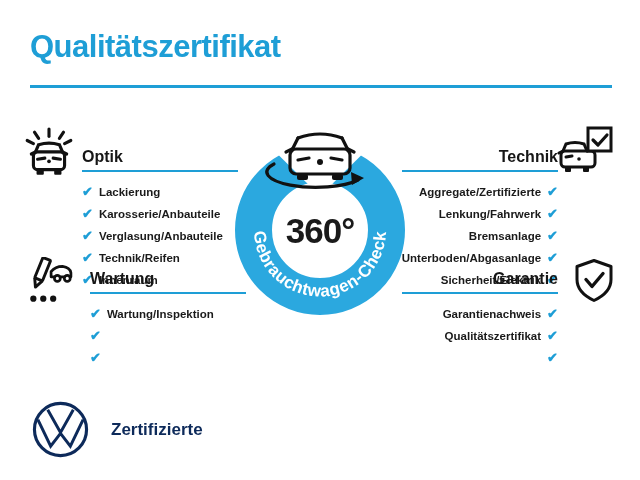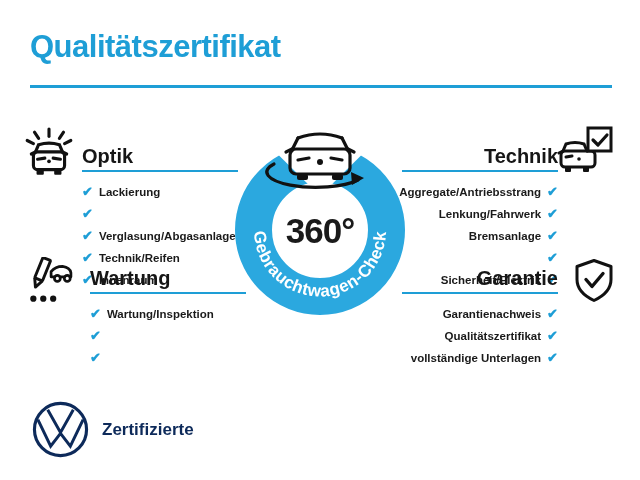--- a/index.html
+++ b/index.html
@@ -8,21 +8,21 @@
     font-family:"Liberation Sans",sans-serif;-webkit-font-smoothing:antialiased;
   }
   .title{
     position:absolute;left:30px;top:31px;font-size:31px;font-weight:700;
     color:#1E9ED6;letter-spacing:-0.5px;line-height:1;
   }
   .top-divider{position:absolute;left:30px;top:85px;width:582px;height:3px;background:#1E9ED6;}
 
   .section{position:absolute;width:156px;}
   .section h2{
-    margin:0;font-size:20px;font-weight:700;color:#161616;line-height:17px;
+    margin:0;font-size:16px;font-weight:700;color:#161616;line-height:17px;
     padding-bottom:5px;border-bottom:2.5px solid #1E9ED6;
   }
   .section ul{list-style:none;margin:9px 0 0 0;padding:0;}
   .section li{
     display:flex;align-items:center;gap:6px;height:22px;
     font-size:11.5px;font-weight:600;color:#1a1a1a;white-space:nowrap;
   }
   .section.rightcol{text-align:right;}
   .section.rightcol h2{text-align:right;}
   .section.rightcol li{justify-content:flex-end;}
@@ -34,21 +34,21 @@
   #sec-garantie{right:82px;top:270px;}
 
   .icon{position:absolute;}
   #icon-optik{left:25px;top:127px;}
   #icon-wartung{left:25px;top:257px;}
   #icon-technik{left:557px;top:124px;}
   #icon-garantie{left:572px;top:257px;}
 
   .badge{position:absolute;left:198px;top:120px;}
 
-  .footer{position:absolute;left:31px;top:400px;display:flex;align-items:center;gap:12px;}
+  .footer{position:absolute;left:31px;top:400px;display:flex;align-items:center;gap:21px;}
   .brand{font-size:17px;line-height:21px;font-weight:700;color:#0D2A5A;}
 </style>
 </head>
 <body>
 
 <div class="page">
 
   <div class="title">Qualitätszertifikat</div>
   <div class="top-divider"></div>
 
@@ -107,52 +107,54 @@
 
   <div class="section" id="sec-optik">
     <h2>Optik</h2>
     <ul>
       <li>
           <span class="chk">✔</span>
           <span>Lackierung</span>
         </li>
       <li>
           <span class="chk">✔</span>
-        </li>
-      <li>
-          <span class="chk">✔</span>
-          <span>Verglasung/Abgasanlage</span>
+          <span>Karosserie/Anbauteile</span>
+        </li>
+      <li>
+          <span class="chk">✔</span>
+          <span>Verglasung/Anbauteile</span>
         </li>
       <li>
           <span class="chk">✔</span>
           <span>Technik/Reifen</span>
         </li>
       <li>
           <span class="chk">✔</span>
           <span>Innenraum</span>
         </li>
     </ul>
   </div>
 
   <div class="section rightcol" id="sec-technik">
     <h2>Technik</h2>
     <ul>
       <li>
-          <span>Aggregate/Antriebsstrang</span>
+          <span>Aggregate/Zertifizierte</span>
           <span class="chk">✔</span>
         </li>
       <li>
           <span>Lenkung/Fahrwerk</span>
           <span class="chk">✔</span>
         </li>
       <li>
           <span>Bremsanlage</span>
           <span class="chk">✔</span>
         </li>
       <li>
+          <span>Unterboden/Abgasanlage</span>
           <span class="chk">✔</span>
         </li>
       <li>
           <span>Sicherheit/Elektrik</span>
           <span class="chk">✔</span>
         </li>
     </ul>
   </div>
 
   <div class="section" id="sec-wartung">
@@ -176,21 +178,20 @@
     <ul>
       <li>
           <span>Garantienachweis</span>
           <span class="chk">✔</span>
         </li>
       <li>
           <span>Qualitätszertifikat</span>
           <span class="chk">✔</span>
         </li>
       <li>
-          <span>vollständige Unterlagen</span>
           <span class="chk">✔</span>
         </li>
     </ul>
   </div>
 
   <svg class="badge" width="244" height="200" viewBox="0 0 244 200">
 
     <circle cx="122" cy="110" r="66.5" fill="none" stroke="#2BA8DF" stroke-width="37"></circle>
 
     <polygon points="45,0 199,0 122,76" fill="#ffffff"></polygon>

